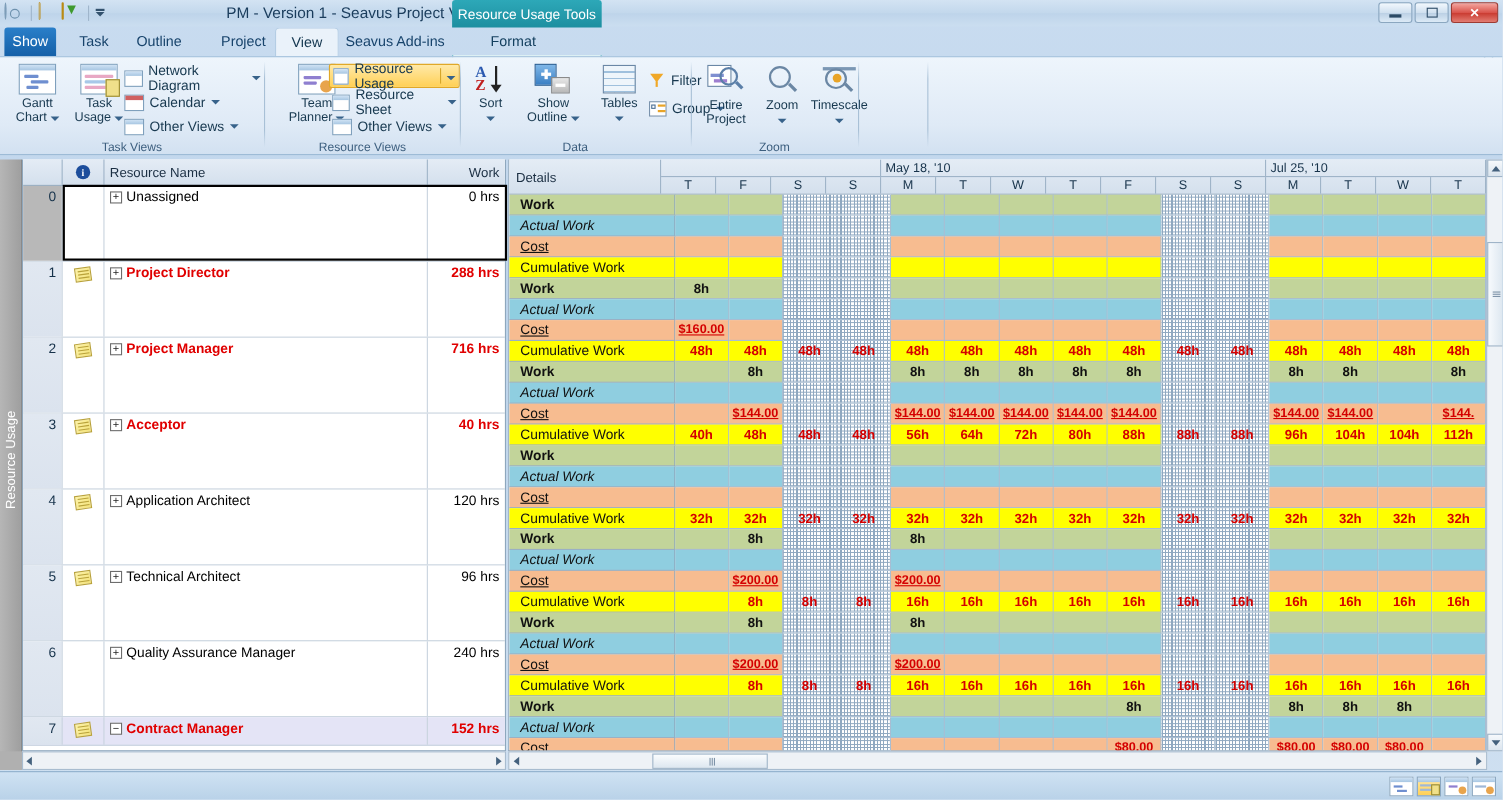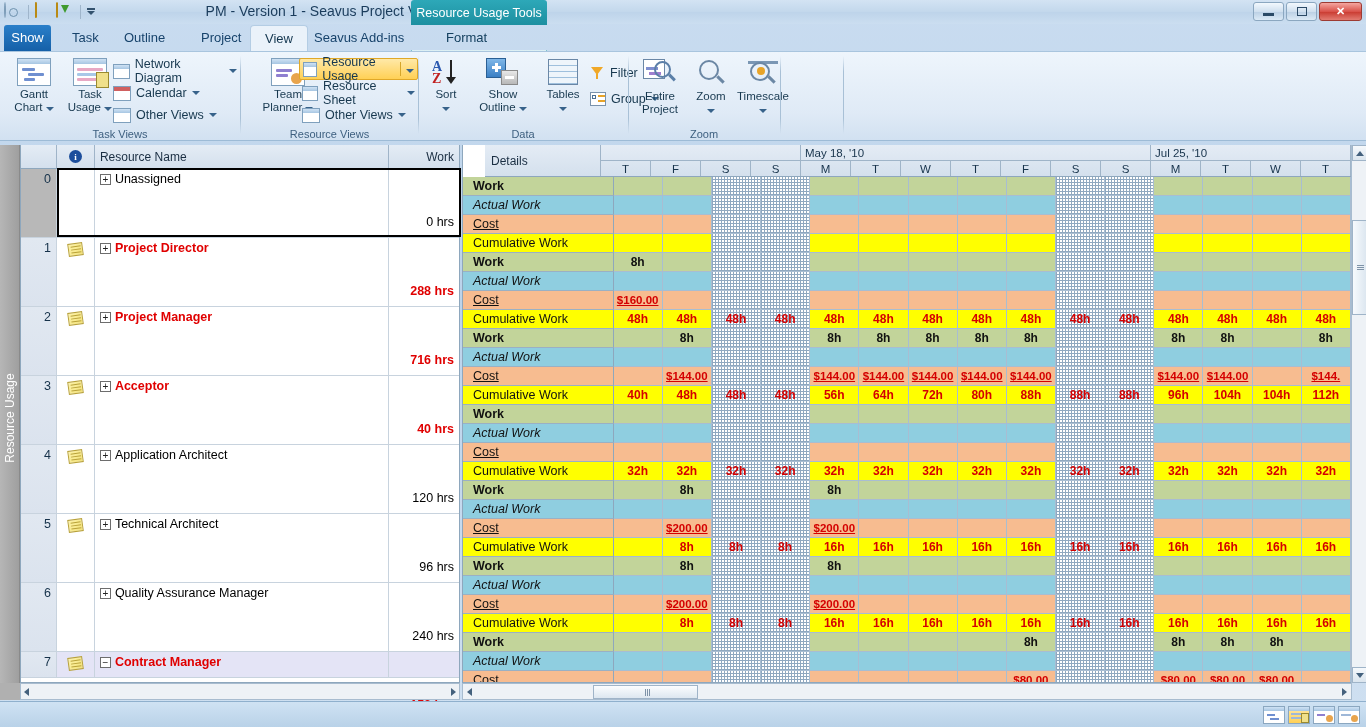--- a/index.html
+++ b/index.html
@@ -122,39 +122,39 @@
   .info-ico { width:13px;height:13px;border-radius:50%;background:#1d4e9c;color:#fff;
       font-size:9px;font-weight:bold;display:flex;align-items:center;justify-content:center;
       font-family:"Liberation Serif",serif;}
   .lrow { display:flex; height:69px; border-bottom:1px solid #c8d3de; position:relative; }
   .lrow.sel7 { height:26px; background:#e4e4f6; }
   .lcell { border-right:1px solid #c8d3de; display:flex; padding:3px 5px 0; font-size:12.5px; }
   .lcell.c0 { width:36px; justify-content:flex-end; align-items:flex-start;
       background:linear-gradient(to bottom,#e1e8f1,#dbe3ee); color:#16324a; }
   .lcell.c1 { width:38px; justify-content:center; align-items:flex-start; }
   .lcell.c2 { width:295px; align-items:flex-start; gap:4px; }
-  .lcell.c3 { width:70px; justify-content:flex-end; align-items:flex-start; border-right:none;margin-top:43px; }
+  .lcell.c3 { width:70px; justify-content:flex-end; align-items:flex-start; border-right:none; }
   .lrow.r0 .lcell.c0 { background:#b8b8b8; }
   .red { color:#e00000; font-weight:bold; }
   .exp { width:11px;height:11px;border:1px solid #6d6d6d;background:#fff;
       display:inline-flex;align-items:center;justify-content:center;font-size:10px;line-height:9px;
       color:#222; margin-top:2px; font-family:"Liberation Sans",sans-serif; flex:0 0 auto;}
   .noteico { width:15px;height:13px; position:relative; margin-top:2px;
       background:linear-gradient(135deg,#fdf3a8,#f3e27a); border:1px solid #b9a23a;
       transform:rotate(-8deg); }
   .noteico:after{content:"";position:absolute;left:2px;top:2px;width:10px;height:1px;
       box-shadow:0 3px 0 #b9a23a,0 6px 0 #b9a23a; background:#b9a23a;}
   .selbox { position:absolute; left:36px; top:-1px; width:404px; height:69px;
       border:2px solid #000; pointer-events:none; }
 
   
   .rgrid { position:absolute; left:462px; top:145px; width:890px; height:538px;
       background:#fff; border:1px solid #8ea7bd; border-top:none; overflow:hidden; }
   .thead { height:32px; display:flex; background:linear-gradient(to bottom,#e4ecf5,#d4e0ed);
-      border-bottom:1px solid #8ea7bd;margin-left:22px; }
+      border-bottom:1px solid #8ea7bd; }
   .details-head { width:153px; border-right:1px solid #9fb4c8; display:flex; align-items:center;
       padding-left:6px; font-size:12px; color:#1a2e42; }
   .daycols { flex:1; }
   .wkrow { display:flex; height:16px; border-bottom:1px solid #9fb4c8; }
   .wkcell { border-right:1px solid #9fb4c8; font-size:11.5px; color:#17334b;
       display:flex; align-items:center; padding-left:4px; overflow:hidden; }
   .dayrow { display:flex; height:15px; }
   .daycell { width:50px; border-right:1px solid #9fb4c8; font-size:11.5px; color:#17334b;
       display:flex; align-items:center; justify-content:center; }
 

